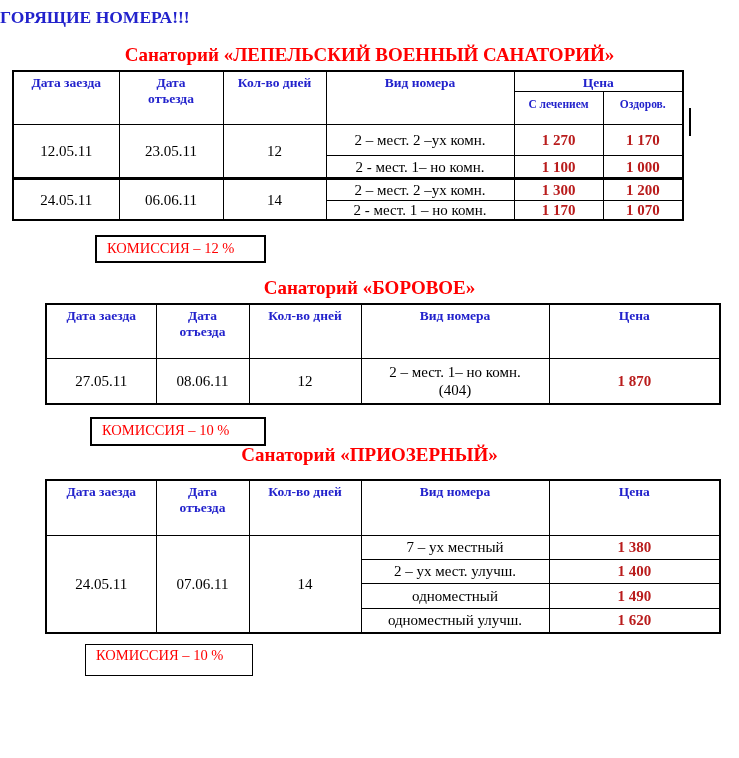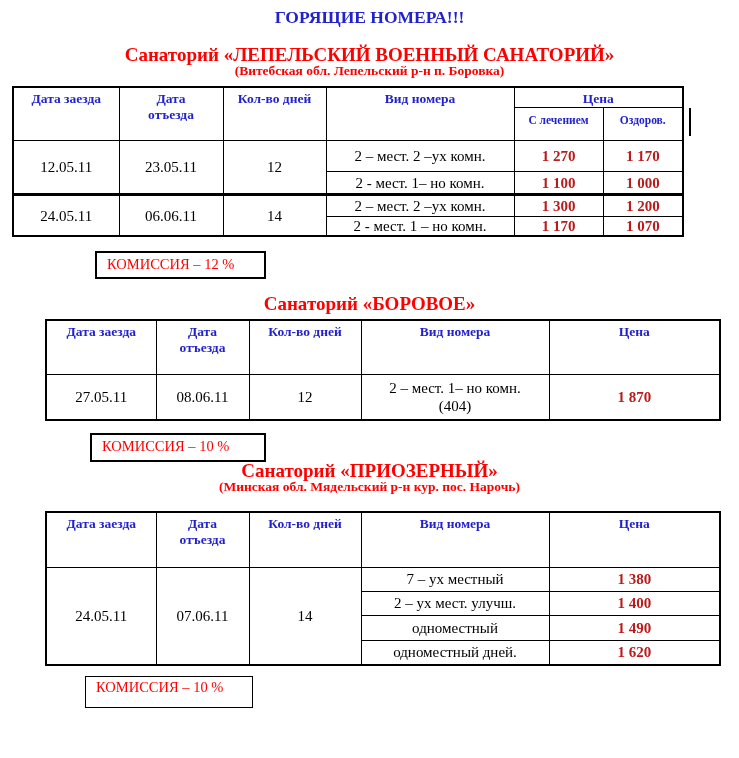--- a/index.html
+++ b/index.html
@@ -7,21 +7,20 @@
   .page {
     position: relative;
     width: 739px; height: 758px;
     background: #fff;
     overflow: hidden;
     font-family: "Liberation Serif", "DejaVu Serif", serif;
     color: #000;
   }
   .doc-title {
     margin:0; padding-top:7px;
-    text-align:center;
     font-size:17.5px; line-height:21px;
     font-weight:bold;
     color:#2222CC;
   }
   .sec-name {
     margin:19px 0 0 0;
     text-align:center;
     font-size:19px; line-height:16px;
     font-weight:bold;
     color:#FF0000;
@@ -85,21 +84,20 @@
   }
 </style>
 </head>
 <body>
 
 <div class="page">
 
   <h1 class="doc-title">ГОРЯЩИЕ НОМЕРА!!!</h1>
 
   <div class="sec-name">Санаторий «ЛЕПЕЛЬСКИЙ ВОЕННЫЙ САНАТОРИЙ»</div>
-  <div class="sec-loc">(Витебская обл. Лепельский р-н п. Боровка)</div>
 
   <table class="doc-table t1">
     <colgroup>
       <col style="width:106px">
         <col style="width:104px">
         <col style="width:103px">
       <col style="width:188px">
         <col style="width:89px">
         <col style="width:80px">
     </colgroup>
@@ -175,21 +173,20 @@
           <span class="room-note">(404)</span>
         </td>
         <td class="price">1 870</td>
       </tr>
     </tbody>
   </table>
 
   <div class="commission box2">КОМИССИЯ – 10 %</div>
 
   <div class="sec-name" style="margin-top:1px">Санаторий «ПРИОЗЕРНЫЙ»</div>
-  <div class="sec-loc">(Минская обл.  Мядельский р-н  кур. пос. Нарочь)</div>
 
   <table class="doc-table t3">
     <colgroup>
       <col style="width:110px">
         <col style="width:93px">
         <col style="width:112px">
       <col style="width:188px">
         <col style="width:171px">
     </colgroup>
     <tbody>
@@ -209,21 +206,21 @@
       </tr>
       <tr style="height:24px">
         <td>2 – ух мест. улучш.</td>
         <td class="price">1 400</td>
       </tr>
       <tr style="height:25px">
         <td>одноместный</td>
         <td class="price">1 490</td>
       </tr>
       <tr style="height:25px">
-        <td>одноместный дней.</td>
+        <td>одноместный улучш.</td>
         <td class="price">1 620</td>
       </tr>
     </tbody>
   </table>
 
   <div class="commission box3">КОМИССИЯ – 10 %</div>
 
 </div>
 
 </body></html>

